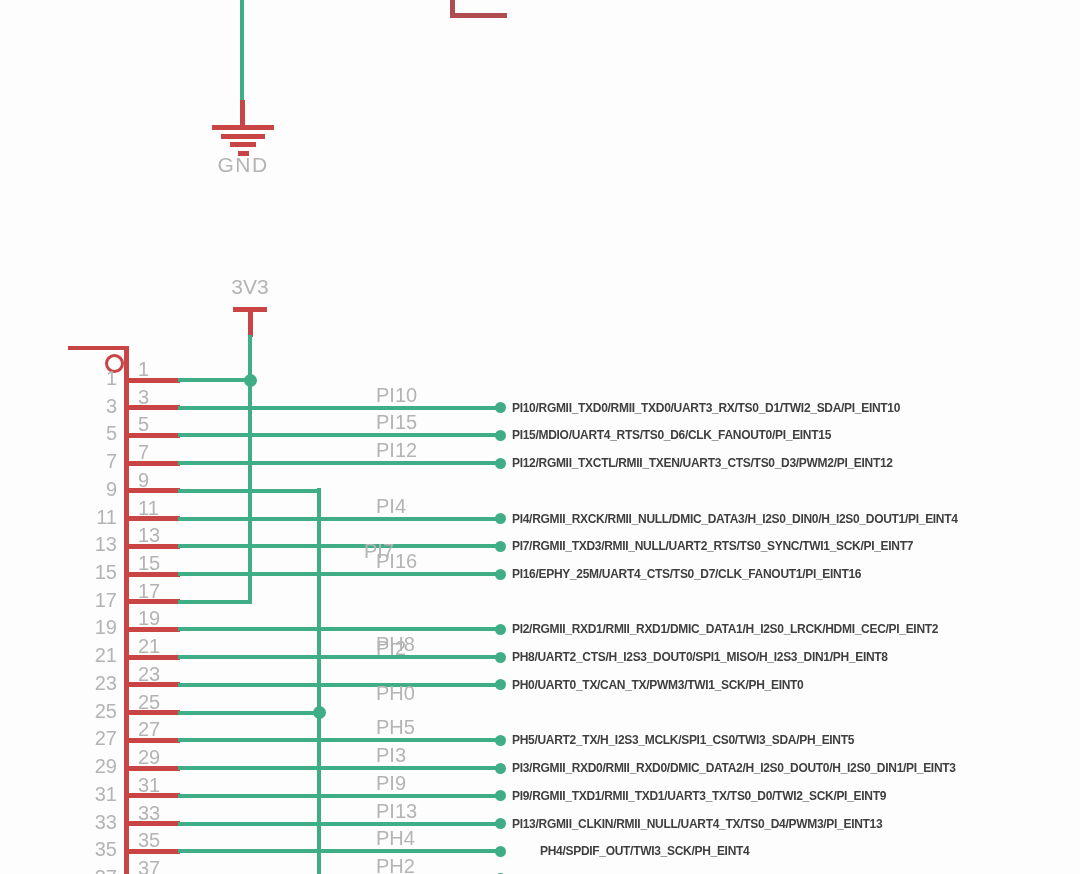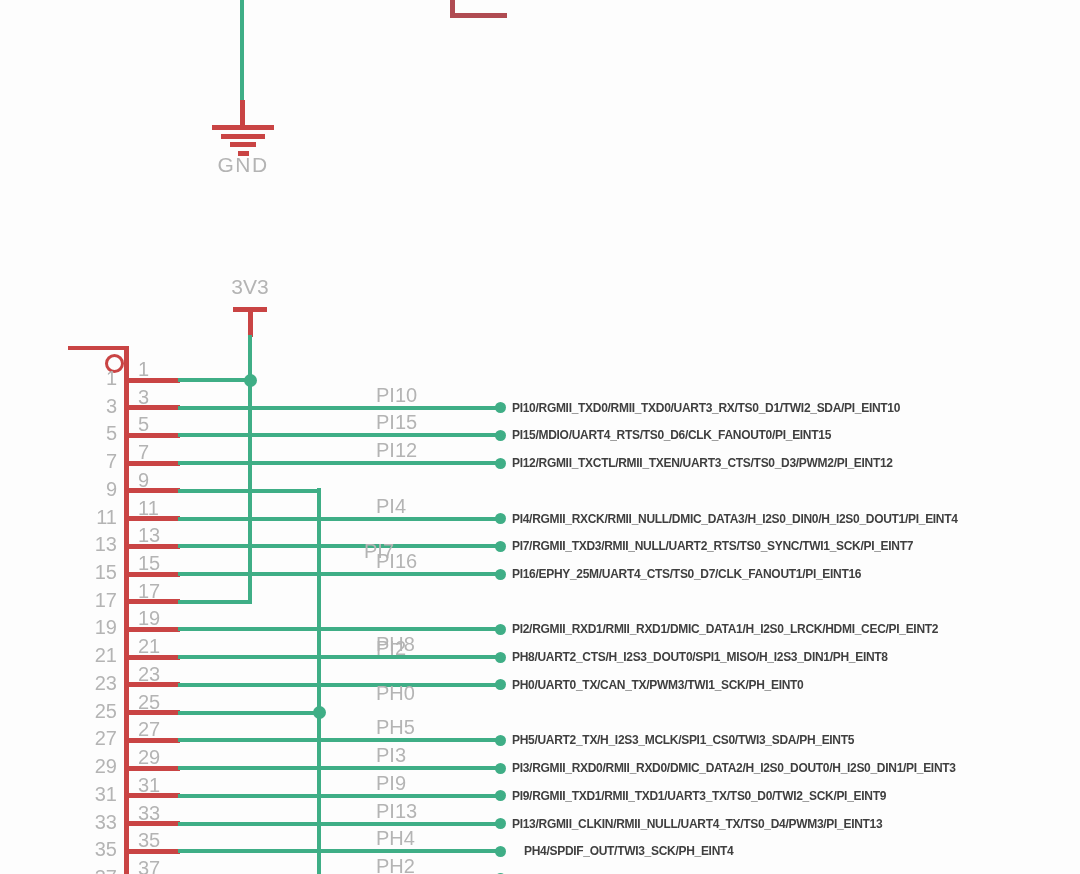--- a/index.html
+++ b/index.html
@@ -208,21 +208,21 @@
         <div class="glabel" style="left: 376px; top: 800.52px;">PI13</div>
         <div class="signal" style="left: 512px; top: 815.52px;">PI13/RGMII_CLKIN/RMII_NULL/UART4_TX/TS0_D4/PWM3/PI_EINT13</div>
       </div>
       <div>
         <div class="red" style="left: 126px; top: 848.74px; width: 54px; height: 5px;"></div>
         <div class="glabel num-outer" style="left: 70px; top: 839.24px; width: 47px;">35</div>
         <div class="glabel" style="left: 138px; top: 830.24px;">35</div>
         <div class="green" style="left: 178px; top: 849.24px; width: 322px; height: 4px;"></div>
         <div class="dot" style="left: 494.5px; top: 845.74px; width: 11px; height: 11px;"></div>
         <div class="glabel" style="left: 376px; top: 828.24px;">PH4</div>
-        <div class="signal" style="left: 524px; top: 843.24px;">PH4/SPDIF_OUT/TWI3_SCK/PH_EINT4</div>
+        <div class="signal" style="left: 540px; top: 843.24px;">PH4/SPDIF_OUT/TWI3_SCK/PH_EINT4</div>
       </div>
       <div>
         <div class="glabel num-outer" style="left: 70px; top: 866.96px; width: 47px;">37</div>
         <div class="glabel" style="left: 138px; top: 857.96px;">37</div>
         <div class="dot" style="left: 494.5px; top: 873.46px; width: 11px; height: 11px;"></div>
         <div class="glabel" style="left: 376px; top: 855.96px;">PH2</div>
         <div class="signal" style="left: 512px; top: 870.96px;">PH2/UART5_TX/SPDIF_CLK/PWM2/TWI0_SCK/PH_EINT2/EPHY_SPD_LED</div>
       </div>
     </div>
 

